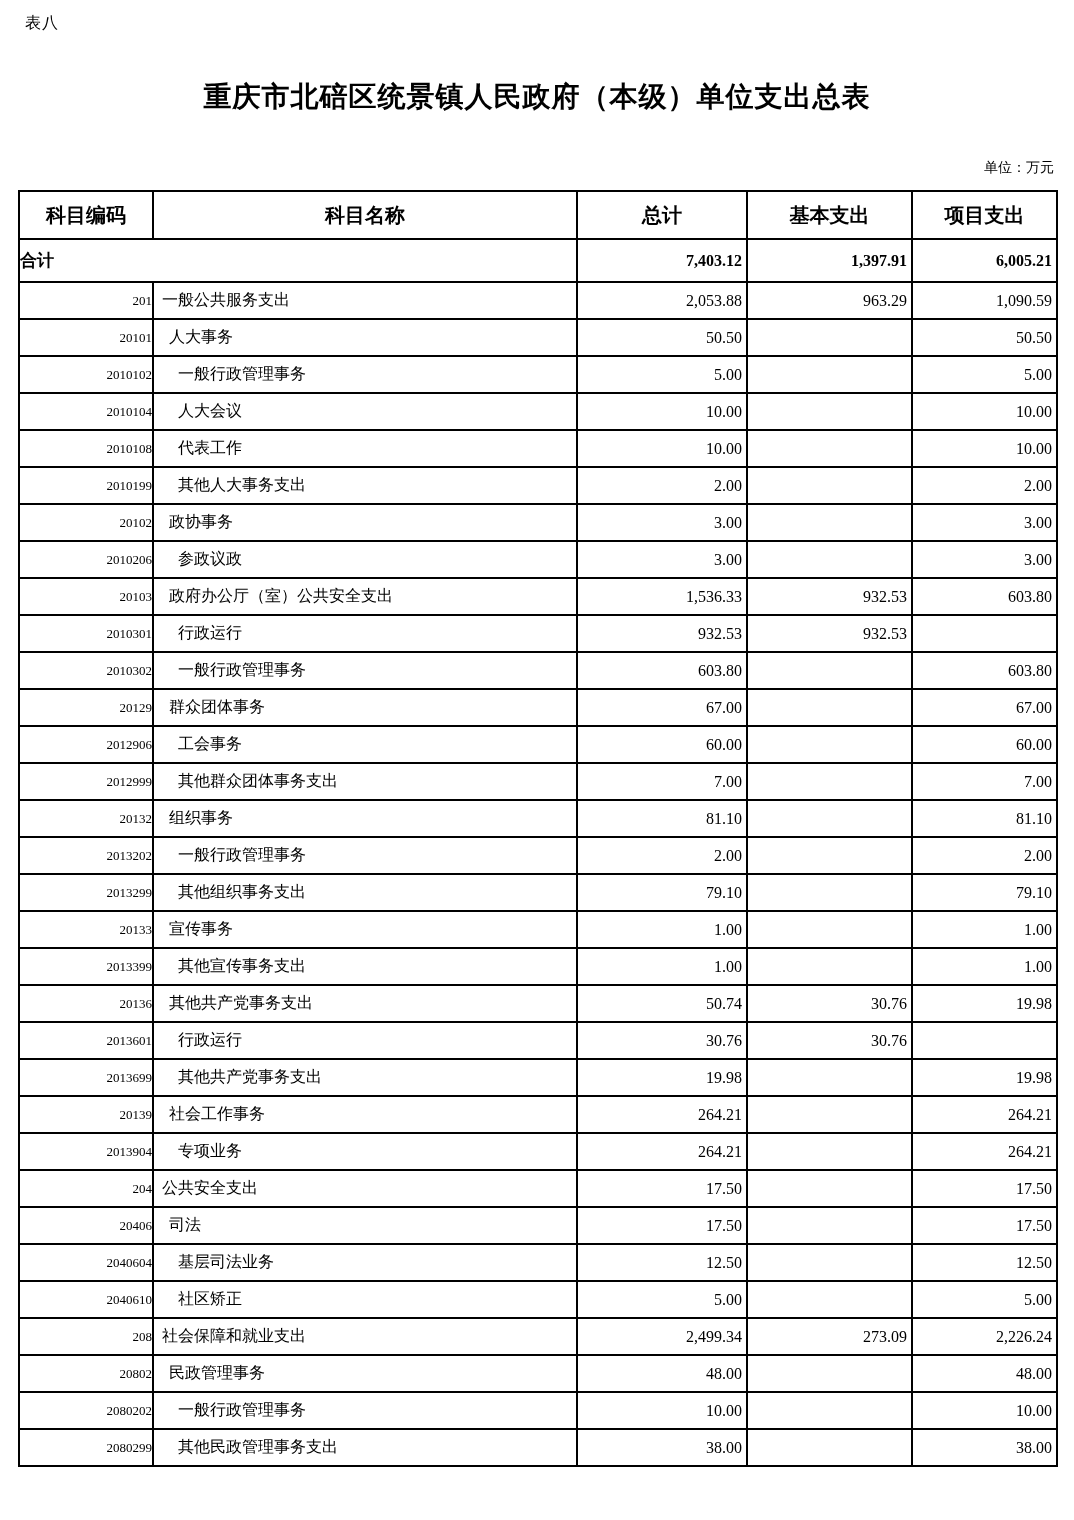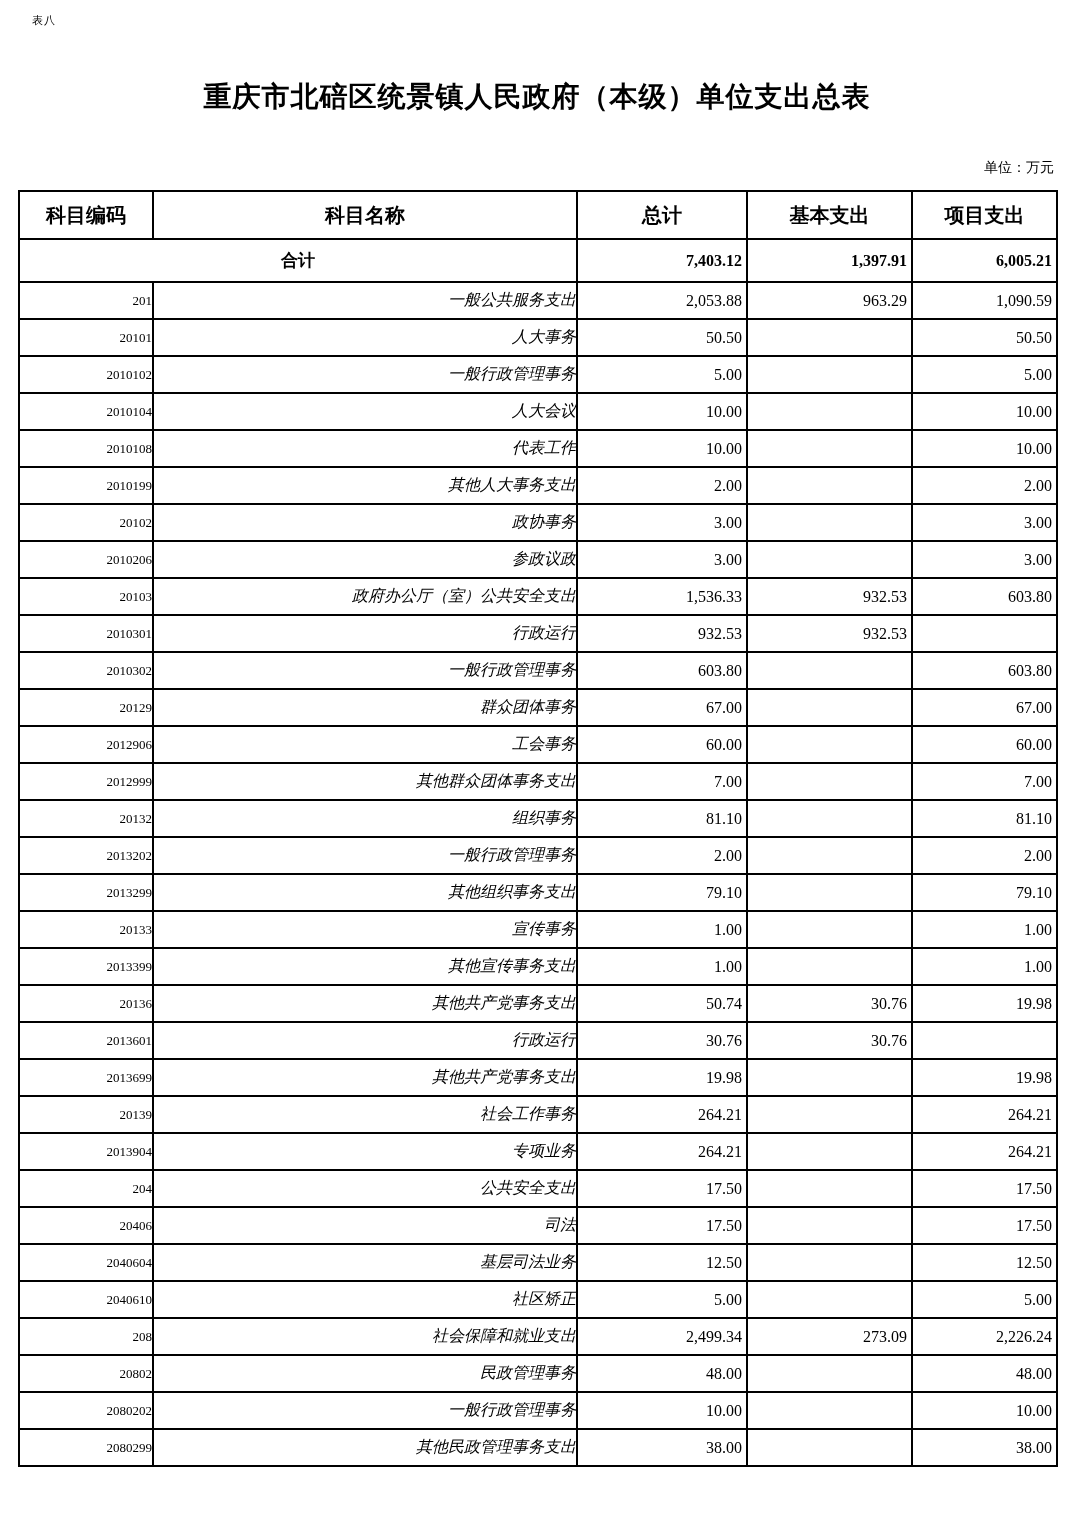--- a/index.html
+++ b/index.html
@@ -9,22 +9,22 @@
     height: 1520px;
     background: #ffffff;
     color: #000000;
     position: relative;
     font-family: "Liberation Serif", serif;
     overflow: hidden;
   }
   .corner-label {
     position: absolute;
     top: 13px;
-    left: 32px;
-    font-size: 11px;
+    left: 25px;
+    font-size: 16px;
     letter-spacing: 1px;
   }
   .doc-title {
     position: absolute;
     top: 78px;
     left: 0;
     width: 100%;
     margin: 0;
     text-align: center;
     font-size: 28px;
@@ -55,30 +55,30 @@
   thead th {
     height: 48px;
     font-family: "Liberation Sans", sans-serif;
     font-size: 20px;
     font-weight: bold;
     text-align: center;
     vertical-align: middle;
   }
   tr.total-row td { height: 43px; vertical-align: middle; }
   tr.total-row .total-label {
-    text-align: center;
+    text-align: left;
     font-family: "Liberation Sans", sans-serif;
     font-weight: bold;
     font-size: 17px;
   }
   tr.total-row td.num { font-weight: bold; }
   tbody tr.data-row { height: 37px; }
   tbody td { vertical-align: middle; }
   td.code { font-size: 13px; text-align: right; padding-left: 6px; margin-left: 40px; }
-  td.name { font-size: 16px; text-align: right; padding-left: 8px; font-style: italic; }
+  td.name { font-size: 16px; text-align: left; padding-left: 8px; }
   td.num  { font-size: 16px; text-align: right; padding-right: 4px; }
   td.code.lv2 { padding-left: 16px; }
   td.code.lv3 { padding-left: 44px; }
   td.name.lv2 { padding-left: 15px; }
   td.name.lv3 { padding-left: 24px; }
 </style>
 </head>
 <body>
 
 <div class="corner-label">表八</div>

